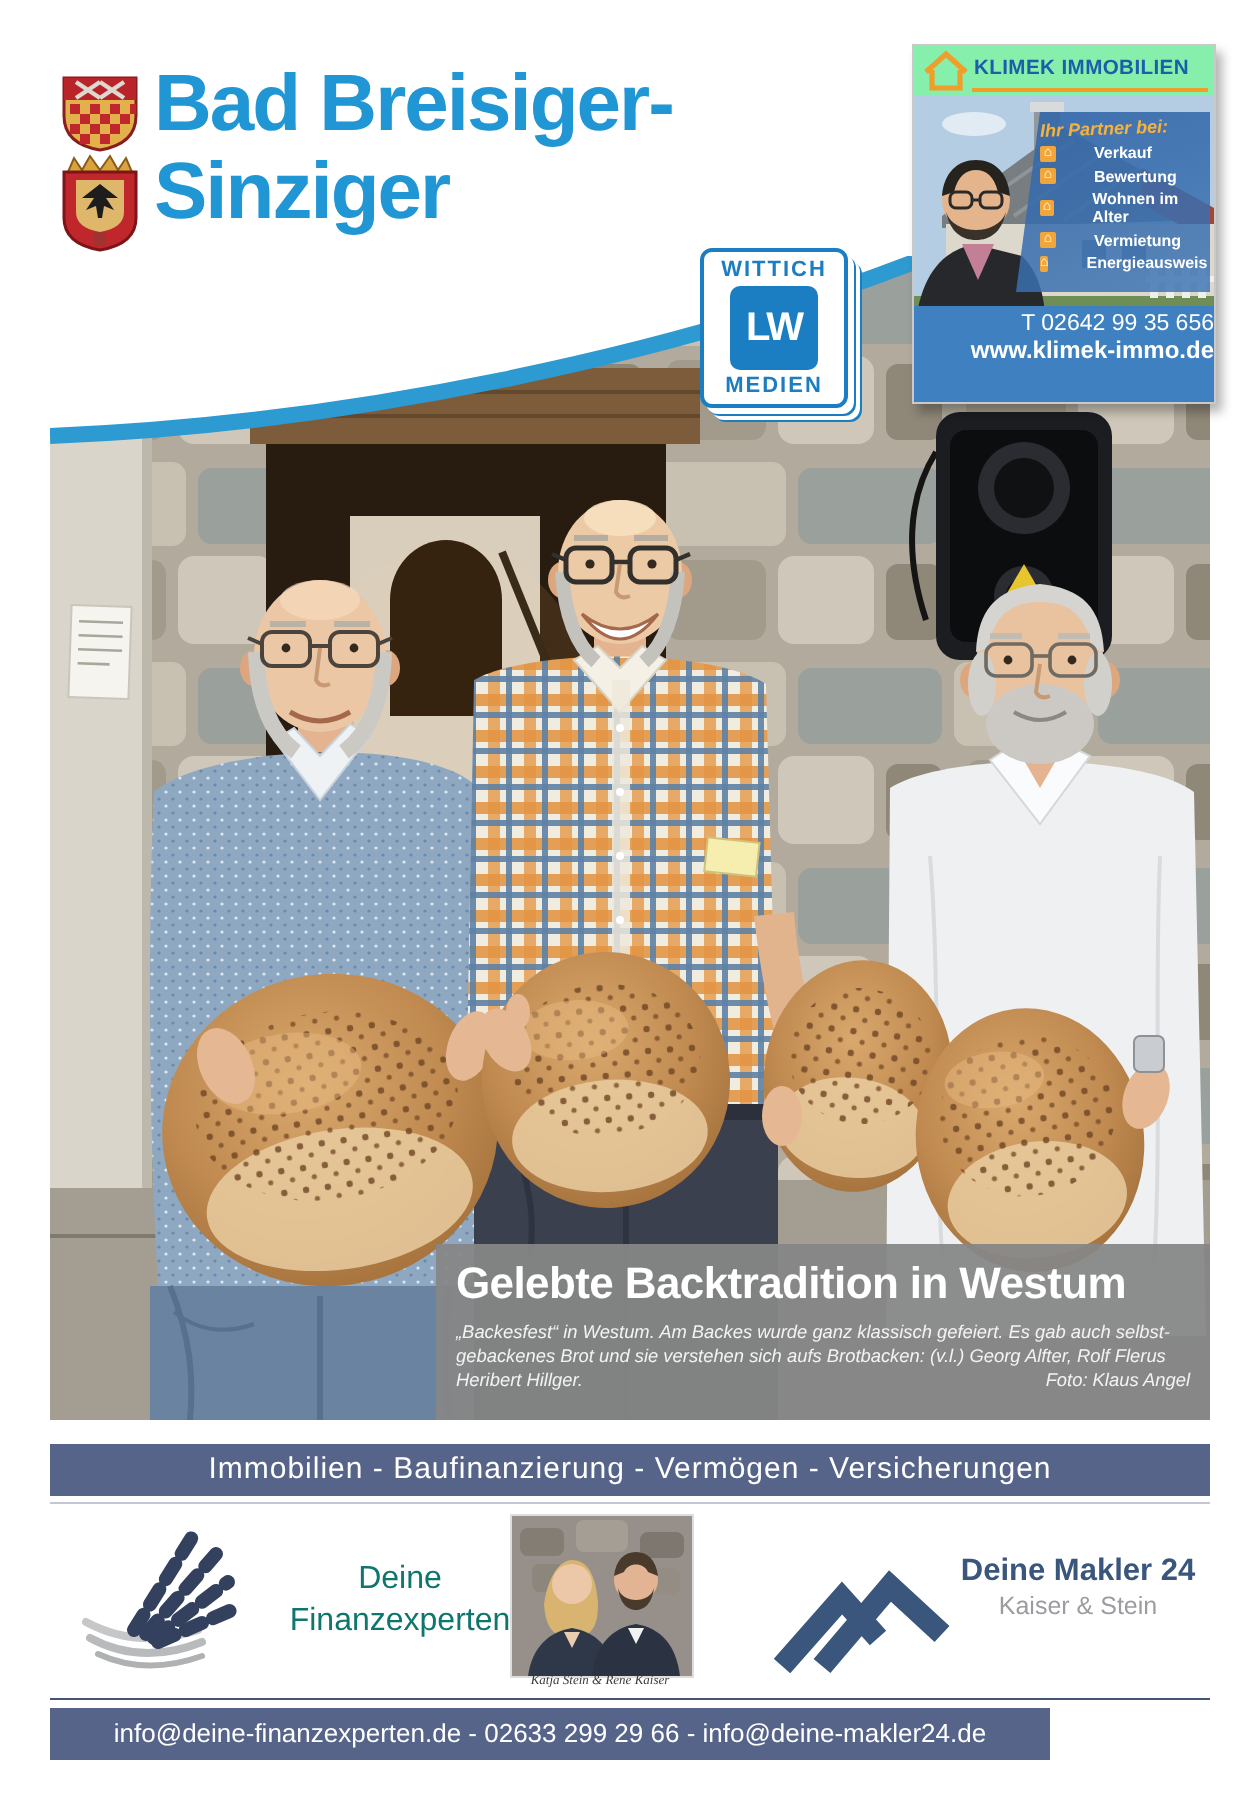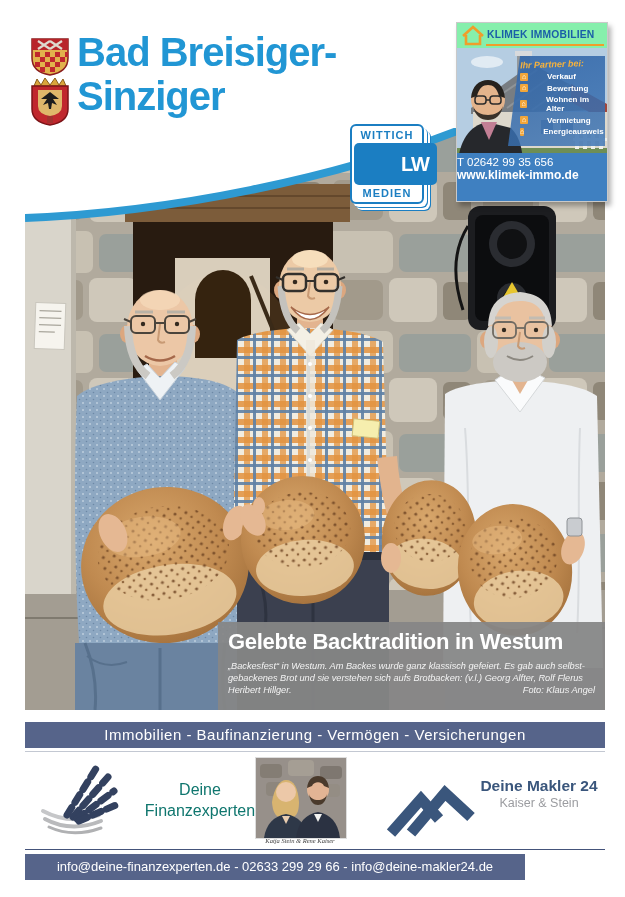--- a/index.html
+++ b/index.html
@@ -24,38 +24,38 @@
         background:rgba(134,134,134,.94);box-sizing:border-box;padding:6px 10px 4px;}
   .hbox h1{margin:2px 0 7px;font-size:22px;letter-spacing:-.3px;color:#ffffff;line-height:24px;}
   .cap{font-size:9.2px;font-style:italic;color:#f3f3f3;line-height:11.8px;}
   .capline3{display:flex;justify-content:space-between;}
   
   .wittich{position:absolute;left:350px;top:124px;width:66px;padding:3px 2px;background:#fff;
            border:2px solid #1b7ec2;border-radius:6px;text-align:center;z-index:6;
            box-shadow:3px 3px 0 #fff,4px 4px 0 #1b7ec2,6px 6px 0 #fff,7px 7px 0 #1b7ec2;}
   .wittich .wt{font-size:11px;font-weight:bold;color:#1b7ec2;letter-spacing:1px;}
   .wittich .lwbox{width:44px;height:42px;margin:2px auto;background:#1b7ec2;border-radius:5px;
-                  color:#fff;font-size:20px;font-weight:bold;line-height:42px;letter-spacing:-1px;padding-left:39px;}
+                  color:#fff;font-size:20px;font-weight:bold;line-height:42px;letter-spacing:-1px;}
   
   .klimek{position:absolute;left:456px;top:22px;width:152px;height:180px;background:#86efac;z-index:6;
           border:1px solid #c9c9c9;box-shadow:3px 4px 5px rgba(0,0,0,.3);box-sizing:border-box;}
   .khead{position:relative;height:25px;}
   .khead svg{position:absolute;left:3px;top:2px;}
   .kbrand{position:absolute;left:30px;top:6px;font-size:10.3px;font-weight:bold;color:#1a5fa8;letter-spacing:.2px;}
   .krule{position:absolute;left:29px;right:3px;top:21px;height:2px;background:#f09d2a;}
   .kphoto{position:relative;height:121px;}
   .kpanel{position:absolute;right:2px;top:8px;width:97px;height:90px;box-sizing:border-box;
           background:linear-gradient(160deg,rgba(50,102,168,.9),rgba(60,116,180,.82));
           clip-path:polygon(12px 0,100% 0,100% 100%,0 100%);padding:3px 3px 3px 12px;}
   .kpartner{color:#f6b23c;font-size:9px;font-weight:bold;font-style:italic;transform:rotate(-2deg);margin-bottom:3px;}
   .kitem{display:flex;align-items:center;gap:19px;margin:2.5px 0;}
   .kbul{color:#f2a63a;font-size:8px;line-height:8px;background:#f2a63a;color:#fff;width:8px;height:8px;
         border-radius:1px;text-align:center;font-size:7px;}
   .ktxt{color:#fff;font-size:8px;font-weight:bold;}
-  .kfoot{position:absolute;left:0;right:0;bottom:0;height:48px;background:#3f80c1;text-align:left;color:#fff;}
+  .kfoot{position:absolute;left:0;right:0;bottom:0;height:48px;background:#3f80c1;text-align:right;color:#fff;}
   .kphone{font-size:11.5px;margin-top:3px;}
   .kweb{font-size:12px;font-weight:bold;}
   
   .banner{position:absolute;left:25px;top:722px;width:580px;height:26px;background:#56648a;
           color:#fff;font-size:15px;text-align:center;line-height:26px;letter-spacing:.5px;}
   .rule1{position:absolute;left:25px;top:751px;width:580px;height:1px;background:#c3c8d2;}
   .adrow{position:absolute;left:25px;top:755px;width:580px;height:94px;background:#fff;
          border-bottom:1px solid #44537a;}
   .flogo{position:absolute;left:14px;top:4px;}
   .ftext{position:absolute;left:100px;top:24px;width:150px;text-align:center;

